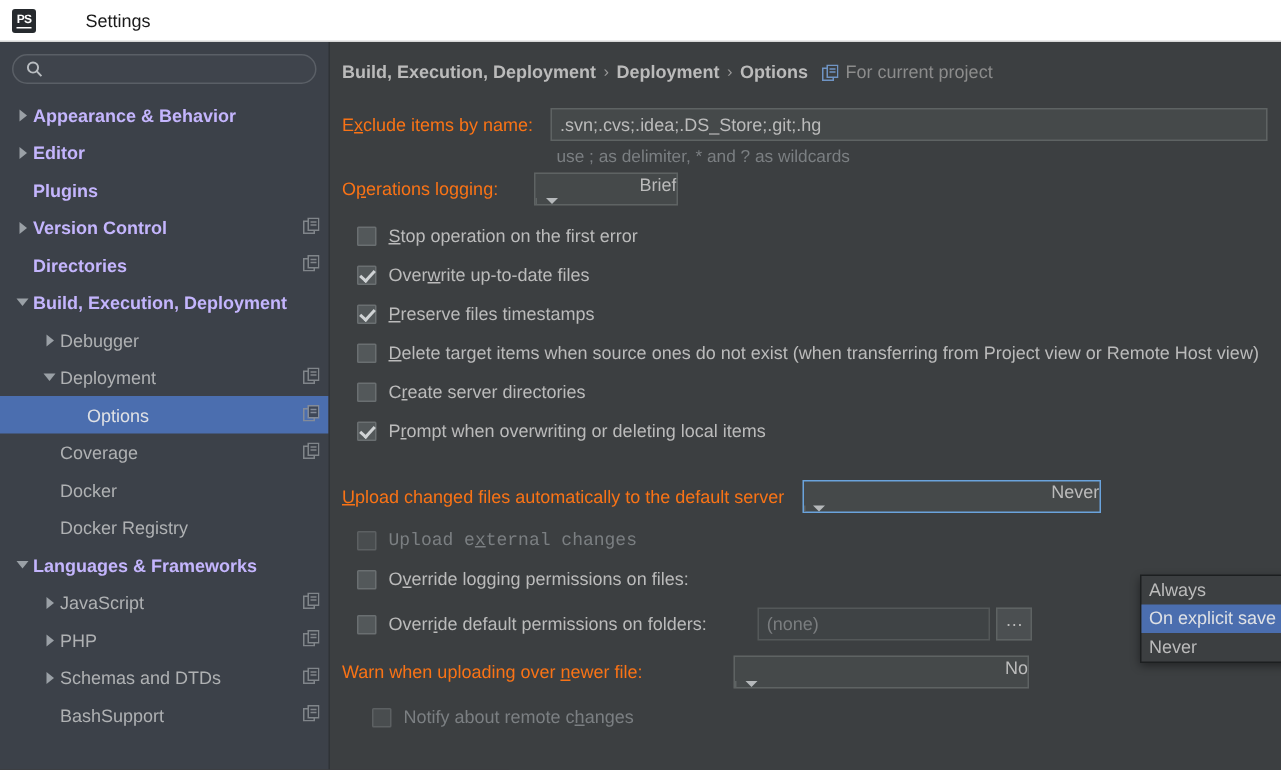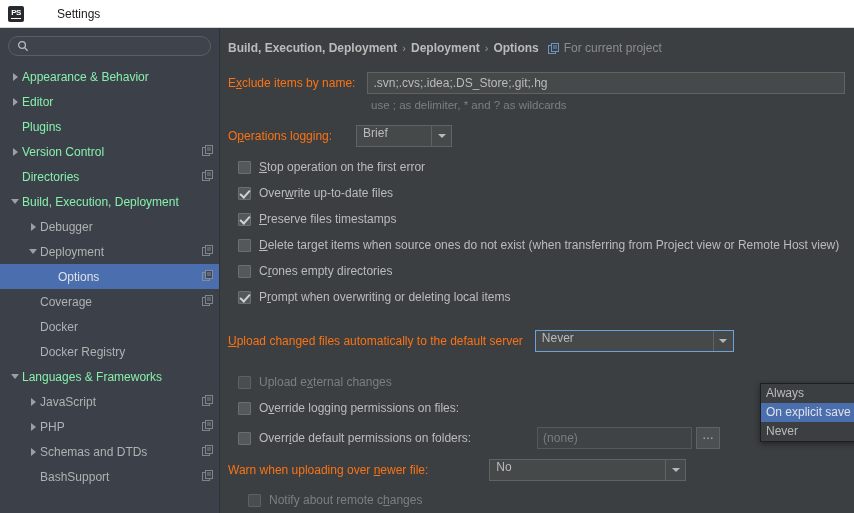--- a/index.html
+++ b/index.html
@@ -113,21 +113,21 @@
     border-top: 4px solid transparent;
     border-bottom: 4px solid transparent;
   }
   .arrow.down {
     border-left: 4px solid transparent;
     border-right: 4px solid transparent;
     border-top: 5px solid #9aa0a6;
     border-bottom: none;
   }
   .tree-label { color: #afb1b3; font-size: 12px; }
-  .tree-row.bold .tree-label { font-weight: normal; color: #86efac; }
+  .tree-row.bold .tree-label { font-weight: bold; color: #c4b5fd; }
   .scope-icon { margin-left: auto; flex: 0 0 auto; opacity: .85; }
 
   
   .main {
     flex: 1;
     background: #3c3f41;
     position: relative;
     overflow: hidden;
   }
   .breadcrumb {
@@ -166,22 +166,23 @@
 
   .hint { color: #7b7f82; font-size: 11.5px; }
 
   
   .combo {
     height: 22px;
     background: #45494a;
     border: 1px solid #5e6363;
     box-sizing: border-box;
     display: flex;
-    align-items: flex-start;
+    align-items: flex-end;
     position: relative;
+    flex-direction: column;
   }
   .combo .combo-val {
     flex: 1;
     padding-left: 6px;
     color: #bbbbbb;
     font-size: 12px;
     white-space: nowrap;
     overflow: hidden;
   }
   .combo .combo-btn {
@@ -449,21 +450,21 @@
       </div>
 
       <div class="row" style="margin-top:17px;">
         <span class="lbl"><span>E</span><u>x</u><span>clude items by name:</span></span>
         <input class="textfield" type="text" style="width: 478px; margin-left: 12px;" value=".svn;.cvs;.idea;.DS_Store;.git;.hg">
       </div>
       <div class="row" style="margin-top:5px;padding-left:151px;">
         <span class="hint">use ; as delimiter, * and ? as wildcards</span>
       </div>
 
-      <div class="row" style="margin-top:14px;">
+      <div class="row" style="margin-top:4px;">
         <span class="lbl"><span>O</span><u>p</u><span>erations logging:</span></span>
         <div class="combo" style="width:96px;margin-left:24px;">
           <span class="combo-val">Brief</span>
           <span class="combo-btn">
             <span class="caret"></span>
           </span>
         </div>
       </div>
 
       <div id="checkgroup">
@@ -478,21 +479,21 @@
           <div class="cb-row" style="margin-top: 12px; padding-left: 18px;">
             <span class="cbox checked"></span>
             <span class="cb-label"><span></span><u>P</u><span>reserve files timestamps</span></span>
           </div>
           <div class="cb-row" style="margin-top: 12px; padding-left: 18px;">
             <span class="cbox"></span>
             <span class="cb-label"><span></span><u>D</u><span>elete target items when source ones do not exist (when transferring from Project view or Remote Host view)</span></span>
           </div>
           <div class="cb-row" style="margin-top: 12px; padding-left: 18px;">
             <span class="cbox"></span>
-            <span class="cb-label"><span>C</span><u>r</u><span>ones empty directories</span></span>
+            <span class="cb-label"><span>C</span><u>r</u><span>eate server directories</span></span>
           </div>
           <div class="cb-row" style="margin-top: 12px; padding-left: 18px;">
             <span class="cbox checked"></span>
             <span class="cb-label"><span>P</span><u>r</u><span>ompt when overwriting or deleting local items</span></span>
           </div>
         </div>
 
       <div class="row" style="margin-top:26px;position:relative;">
         <span class="lbl"><u>U</u><span>p</span><span>load changed files automatically to the default server</span></span>
         <div class="combo focused" style="width:199px;margin-left:12px;">
@@ -502,34 +503,34 @@
           </span>
         </div>
       </div>
 
       <div class="popup" id="upload-popup" style="left:540px;top:355px;width:199px;">
           <div class="popup-item">Always</div>
           <div class="popup-item active">On explicit save action (Ctrl+S)</div>
           <div class="popup-item">Never</div>
         </div>
 
-      <div class="cb-row" style="margin-top:23px;padding-left:18px;">
+      <div class="cb-row" style="margin-top:11px;padding-left:18px;font-family:Liberation Mono, monospace;">
         <span class="cbox dim"></span>
         <span class="cb-label dim"><span>Upload e</span><u>x</u><span>ternal changes</span></span>
       </div>
 
       <div class="cb-row" style="margin-top:12px;padding-left:18px;">
         <span class="cbox"></span>
         <span class="cb-label"><span>O</span><u>v</u><span>erride logging permissions on files:</span></span>
       </div>
 
       <div class="cb-row" style="margin-top:12px;padding-left:18px;">
         <span class="cbox"></span>
         <span class="cb-label"><span>Overr</span><u>i</u><span>de default permissions on folders:</span></span>
-        <input class="textfield dim" type="text" style="width: 155px; margin-left: 66px;" value="(none)">
+        <input class="textfield dim" type="text" style="width: 155px; margin-left: 34px;" value="(none)">
         <span class="dots-btn" style="margin-left:4px;">…</span>
       </div>
 
       <div class="row" style="margin-top:10px;">
         <span class="lbl"><span>Warn when uploading over </span><u>n</u><span>ewer file:</span></span>
         <div class="combo" style="width:197px;margin-left:61px;">
           <span class="combo-val">No</span>
           <span class="combo-btn">
             <span class="caret"></span>
           </span>

